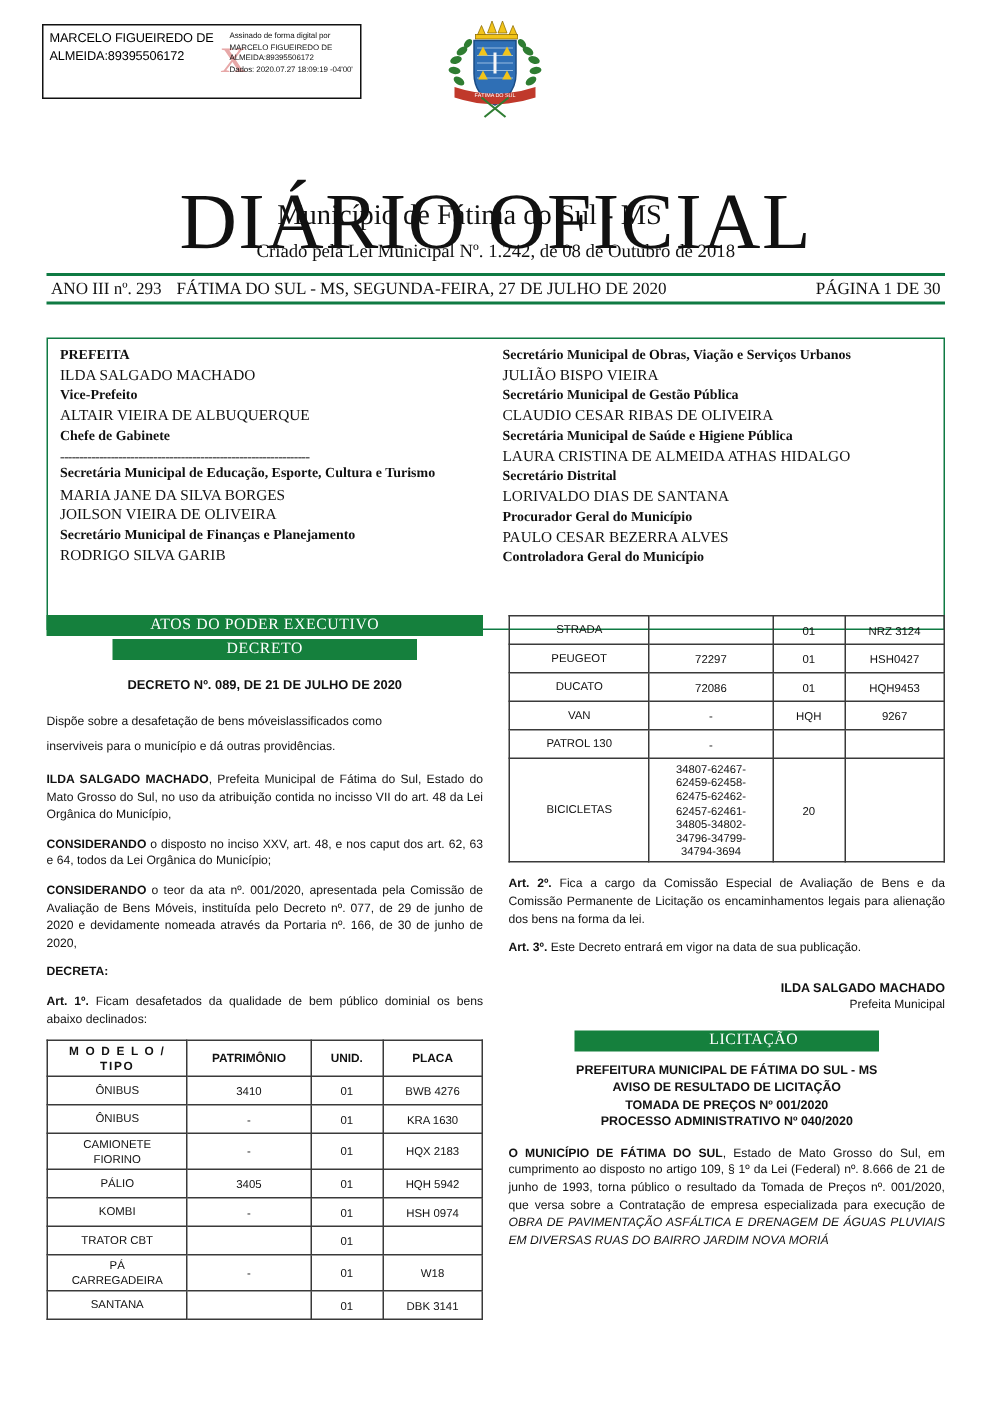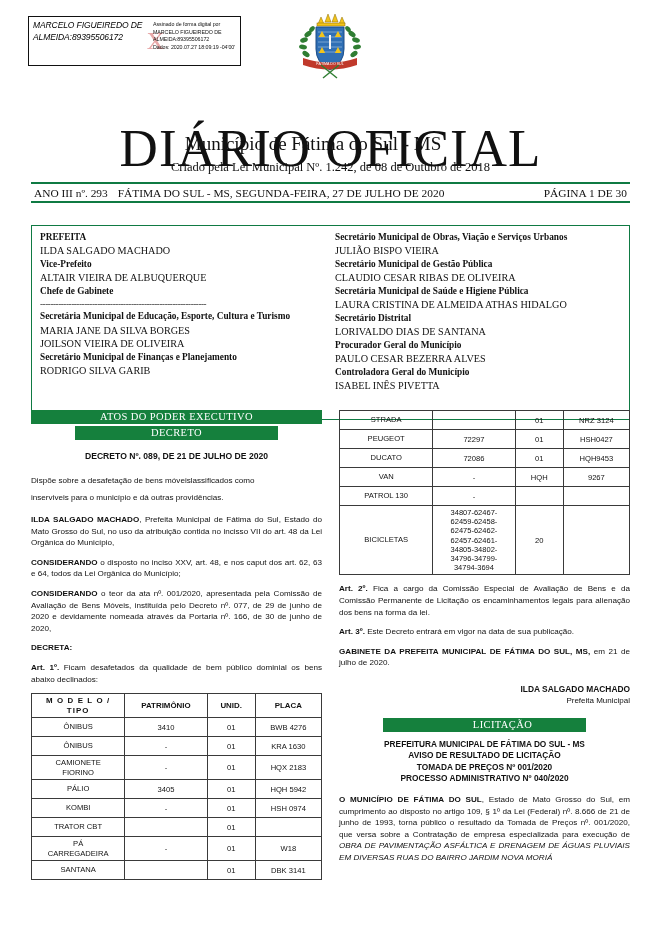--- a/index.html
+++ b/index.html
@@ -23,21 +23,20 @@
     display:flex; align-items:stretch;
     background:#fff;
   }
   .sig-left {
     flex:0 0 118px;
     font-family:"Liberation Sans", sans-serif;
     font-size:8.5px; line-height:11.6px;
     padding:3px 2px 0 4px;
     letter-spacing:-0.1px;
     color:#000;
-    font-style:italic;
   }
   .sig-right {
     flex:1; position:relative;
     font-size:5.3px; line-height:7.6px;
     padding:4px 2px 0 6px;
     color:#111;
     letter-spacing:-0.05px;
   }
   .sig-squiggle {
     position:absolute; left:0px; top:4px;
@@ -290,21 +289,20 @@
     <div class="off-name">JULIÃO BISPO VIEIRA</div>
     <div class="off-role">Secretário Municipal de Gestão Pública</div>
     <div class="off-name">CLAUDIO CESAR RIBAS DE OLIVEIRA</div>
     <div class="off-role">Secretária Municipal de Saúde e Higiene Pública</div>
     <div class="off-name">LAURA CRISTINA DE ALMEIDA  ATHAS HIDALGO</div>
     <div class="off-role">Secretário Distrital</div>
     <div class="off-name">LORIVALDO DIAS DE SANTANA</div>
     <div class="off-role">Procurador Geral do Município</div>
     <div class="off-name">PAULO CESAR BEZERRA ALVES</div>
     <div class="off-role">Controladora Geral do Município</div>
-    <div class="off-name">ISABEL INÊS PIVETTA</div>
   </div>
 </div>
 
 <div class="col left">
 
   <div class="greenbar">ATOS DO PODER EXECUTIVO</div>
   <div class="greenbar narrow">DECRETO</div>
 
   <div class="decree-title">DECRETO Nº. 089, DE 21 DE JULHO DE 2020</div>
 
@@ -458,23 +456,20 @@
   </table>
 
   <p class="body-txt" style="margin-top:8px;">
     <span class="bold">Art. 2º.</span><span> Fica a cargo da Comissão Especial de Avaliação de Bens e da Comissão Permanente de Licitação os encaminhamentos legais para alienação dos bens na forma da lei.</span>
   </p>
 
   <p class="body-txt">
     <span class="bold">Art. 3º.</span><span> Este Decreto entrará em vigor na data de sua publicação.</span>
   </p>
 
-  <p class="body-txt">
-    <span class="bold">GABINETE DA PREFEITA MUNICIPAL DE FÁTIMA DO SUL, MS,</span><span> em 21 de julho de 2020.</span>
-  </p>
 
   <div class="sign-block">
     <div class="sign-name">ILDA SALGADO MACHADO</div>
     <div class="sign-role">Prefeita Municipal</div>
   </div>
 
   <div class="greenbar narrow" style="margin-top:12px;padding-left:36px;">LICITAÇÃO</div>
 
   <div class="lic-head">
     <div>PREFEITURA MUNICIPAL DE FÁTIMA DO SUL - MS</div>

